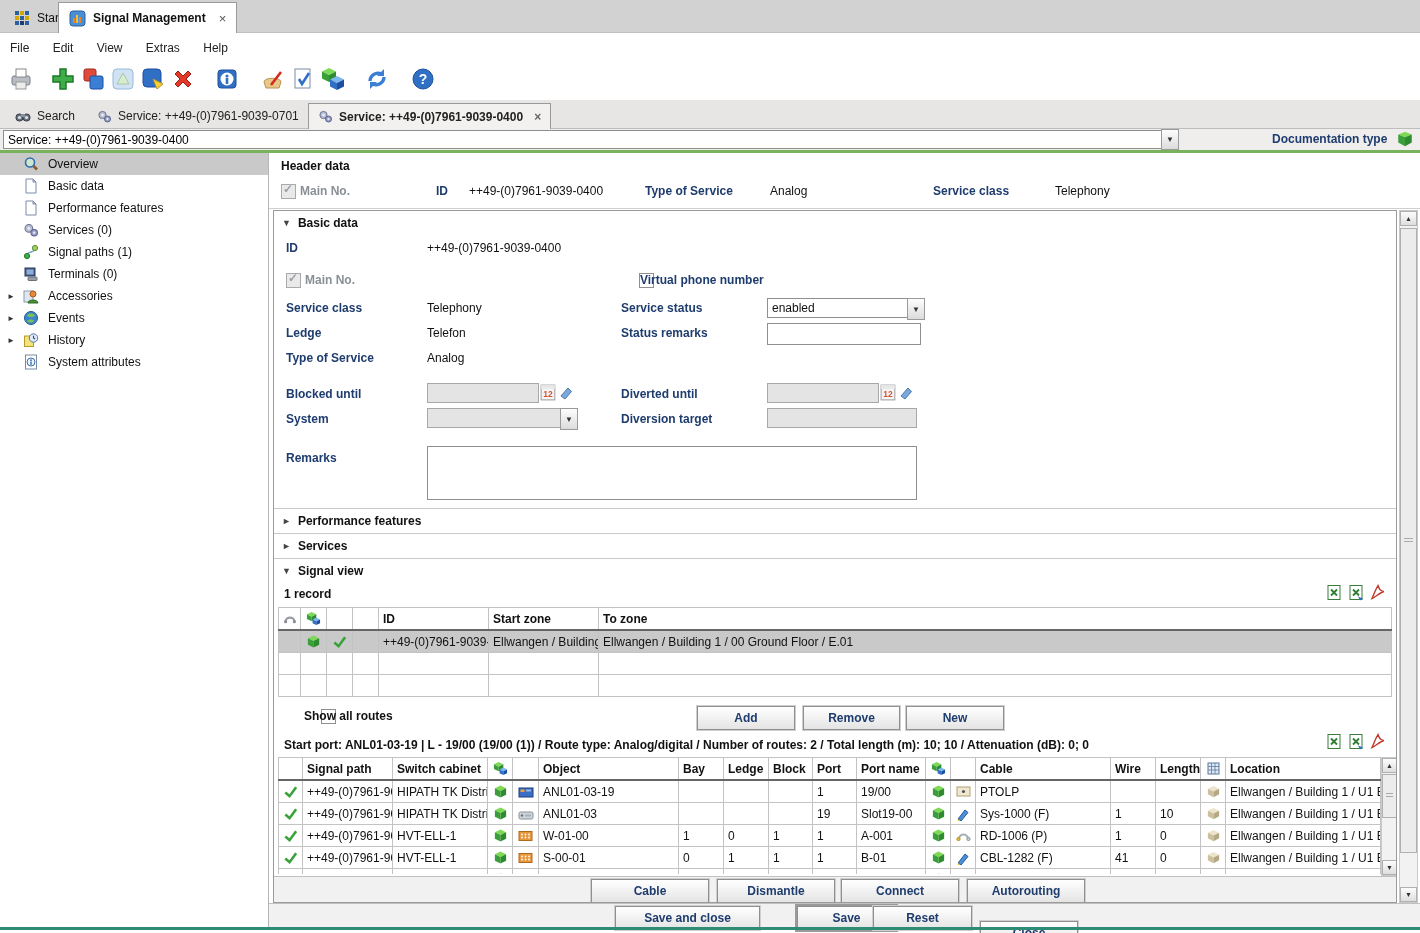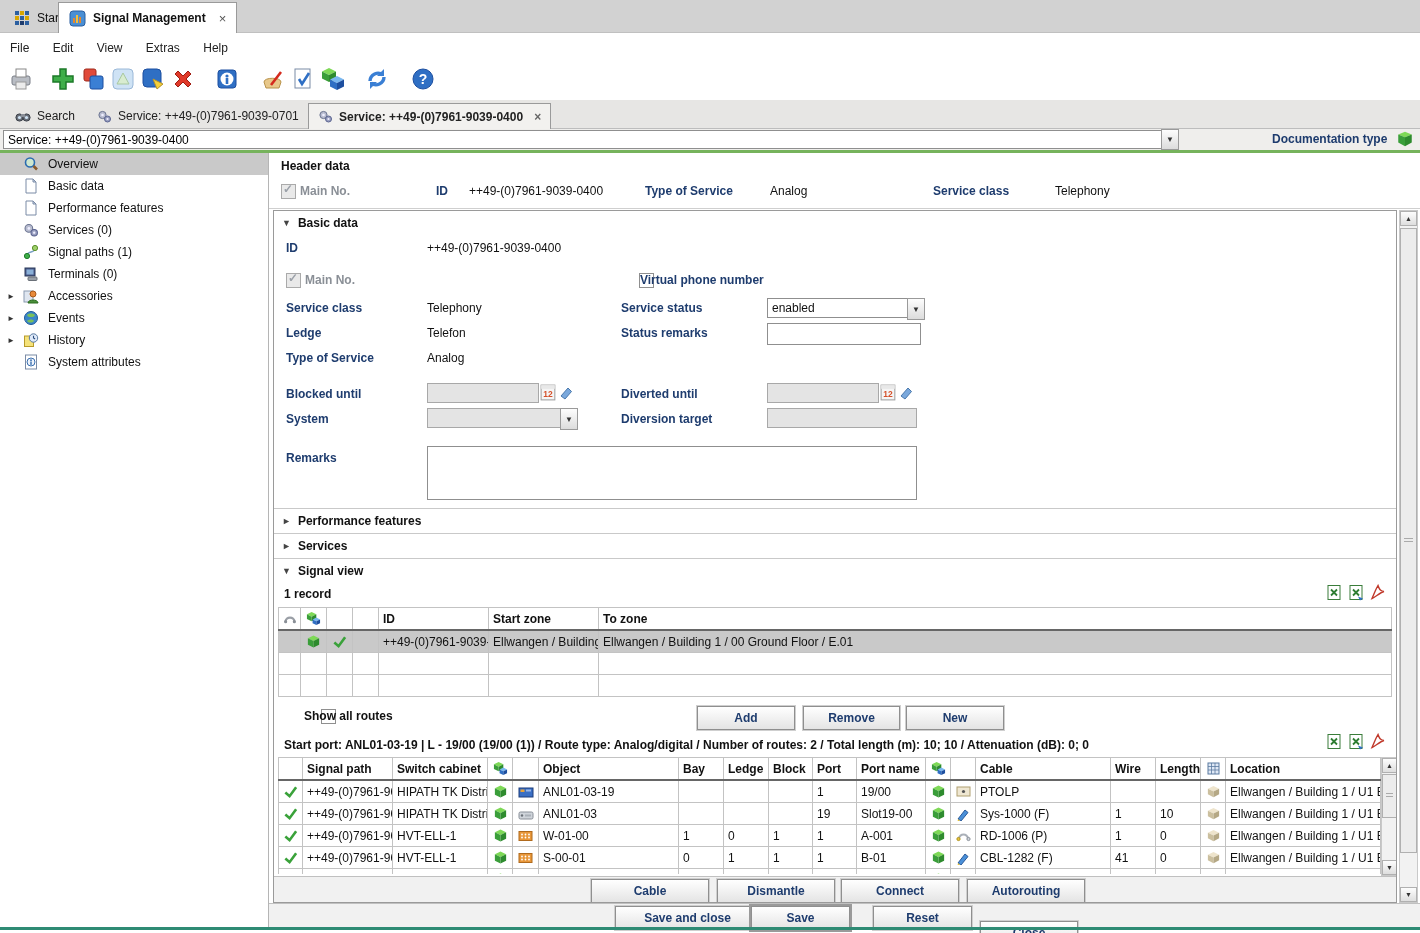--- a/index.html
+++ b/index.html
@@ -957,19 +957,19 @@
   <div class="sb" style="right:2px;top:57px;width:17px;height:691px">
     <div class="ar" style="top:0">▲</div>
     <div class="thumb" style="top:17px;height:625px">
         <div class="grip"></div>
       </div>
     <div class="ar" style="bottom:0">▼</div>
   </div>
 
   <div id="footer">
     <div class="btn" style="left:346px;top:2px;width:143px">Save and close</div>
-    <div class="btn default" style="left:482px;top:2px;width:97px">Save</div>
+    <div class="btn default" style="left:528px;top:2px;width:97px">Save</div>
     <div class="btn" style="left:604px;top:2px;width:97px">Reset</div>
     <div class="btn" style="left:711px;top:17px;width:96px">Close</div>
   </div>
 </div>
 
 <div id="bottomline"></div>
 
 </body></html>

